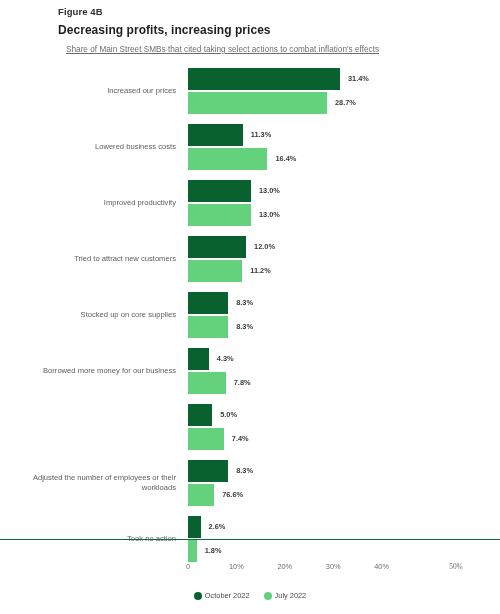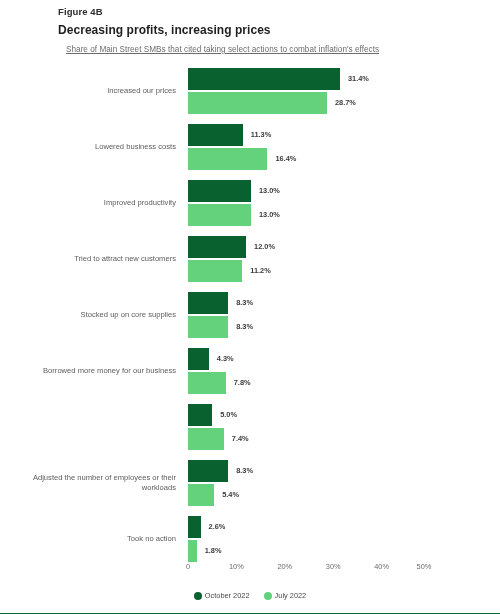--- a/index.html
+++ b/index.html
@@ -12,21 +12,21 @@
     height: 614px;
     font-family: "Liberation Sans", sans-serif;
     color: #333333;
     position: relative;
     overflow: hidden;
   }
   .figure {
     position: absolute;
     left: 0; top: 0;
     width: 500px;
-    height: 614px;
+    height: 540px;
     box-sizing: border-box;
   }
   
   .hdr { position: absolute; left: 58px; top: 6px; width: 420px; }
   .fig-num {
     font-size: 9.5px;
     font-weight: bold;
     color: #2e2e2e;
     letter-spacing: .1px;
     margin: 0 0 6px 0;
@@ -228,21 +228,21 @@
         </div>
       </div>
       <div class="group" style="top: 400px;">
         <div class="cat-label">Adjusted the number of employees or their workloads</div>
         <div class="bar-row top">
           <div class="bar oct" style="width: 40.172px;"></div>
           <span class="val">8.3%</span>
         </div>
         <div class="bar-row bot">
           <div class="bar jul" style="width: 26.136px;"></div>
-          <span class="val">5.4%</span>
+          <span class="val">76.6%</span>
         </div>
       </div>
       <div class="group" style="top: 456px;">
         <div class="cat-label">Took no action</div>
         <div class="bar-row top">
           <div class="bar oct" style="width: 12.584px;"></div>
           <span class="val">2.6%</span>
         </div>
         <div class="bar-row bot">
           <div class="bar jul" style="width: 8.712px;"></div>
@@ -250,21 +250,21 @@
         </div>
       </div>
     </div>
 
   <div class="axis" id="x-axis">
       <span class="tick" style="left: 188px;">0</span>
       <span class="tick" style="left: 236.4px;">10%</span>
       <span class="tick" style="left: 284.8px;">20%</span>
       <span class="tick" style="left: 333.2px; text-align: right;">30%</span>
       <span class="tick" style="left: 381.6px;">40%</span>
-      <span class="tick" style="left: 424px;">50%</span>
+      <span class="tick" style="left: 456px; font-family: Liberation Serif, serif;">50%</span>
     </div>
 
   <div class="legend" id="legend">
       <div class="leg-item">
         <span class="leg-dot oct"></span>
         <span class="leg-txt">October 2022</span>
       </div>
       <div class="leg-item">
         <span class="leg-dot jul"></span>
         <span class="leg-txt">July 2022</span>

